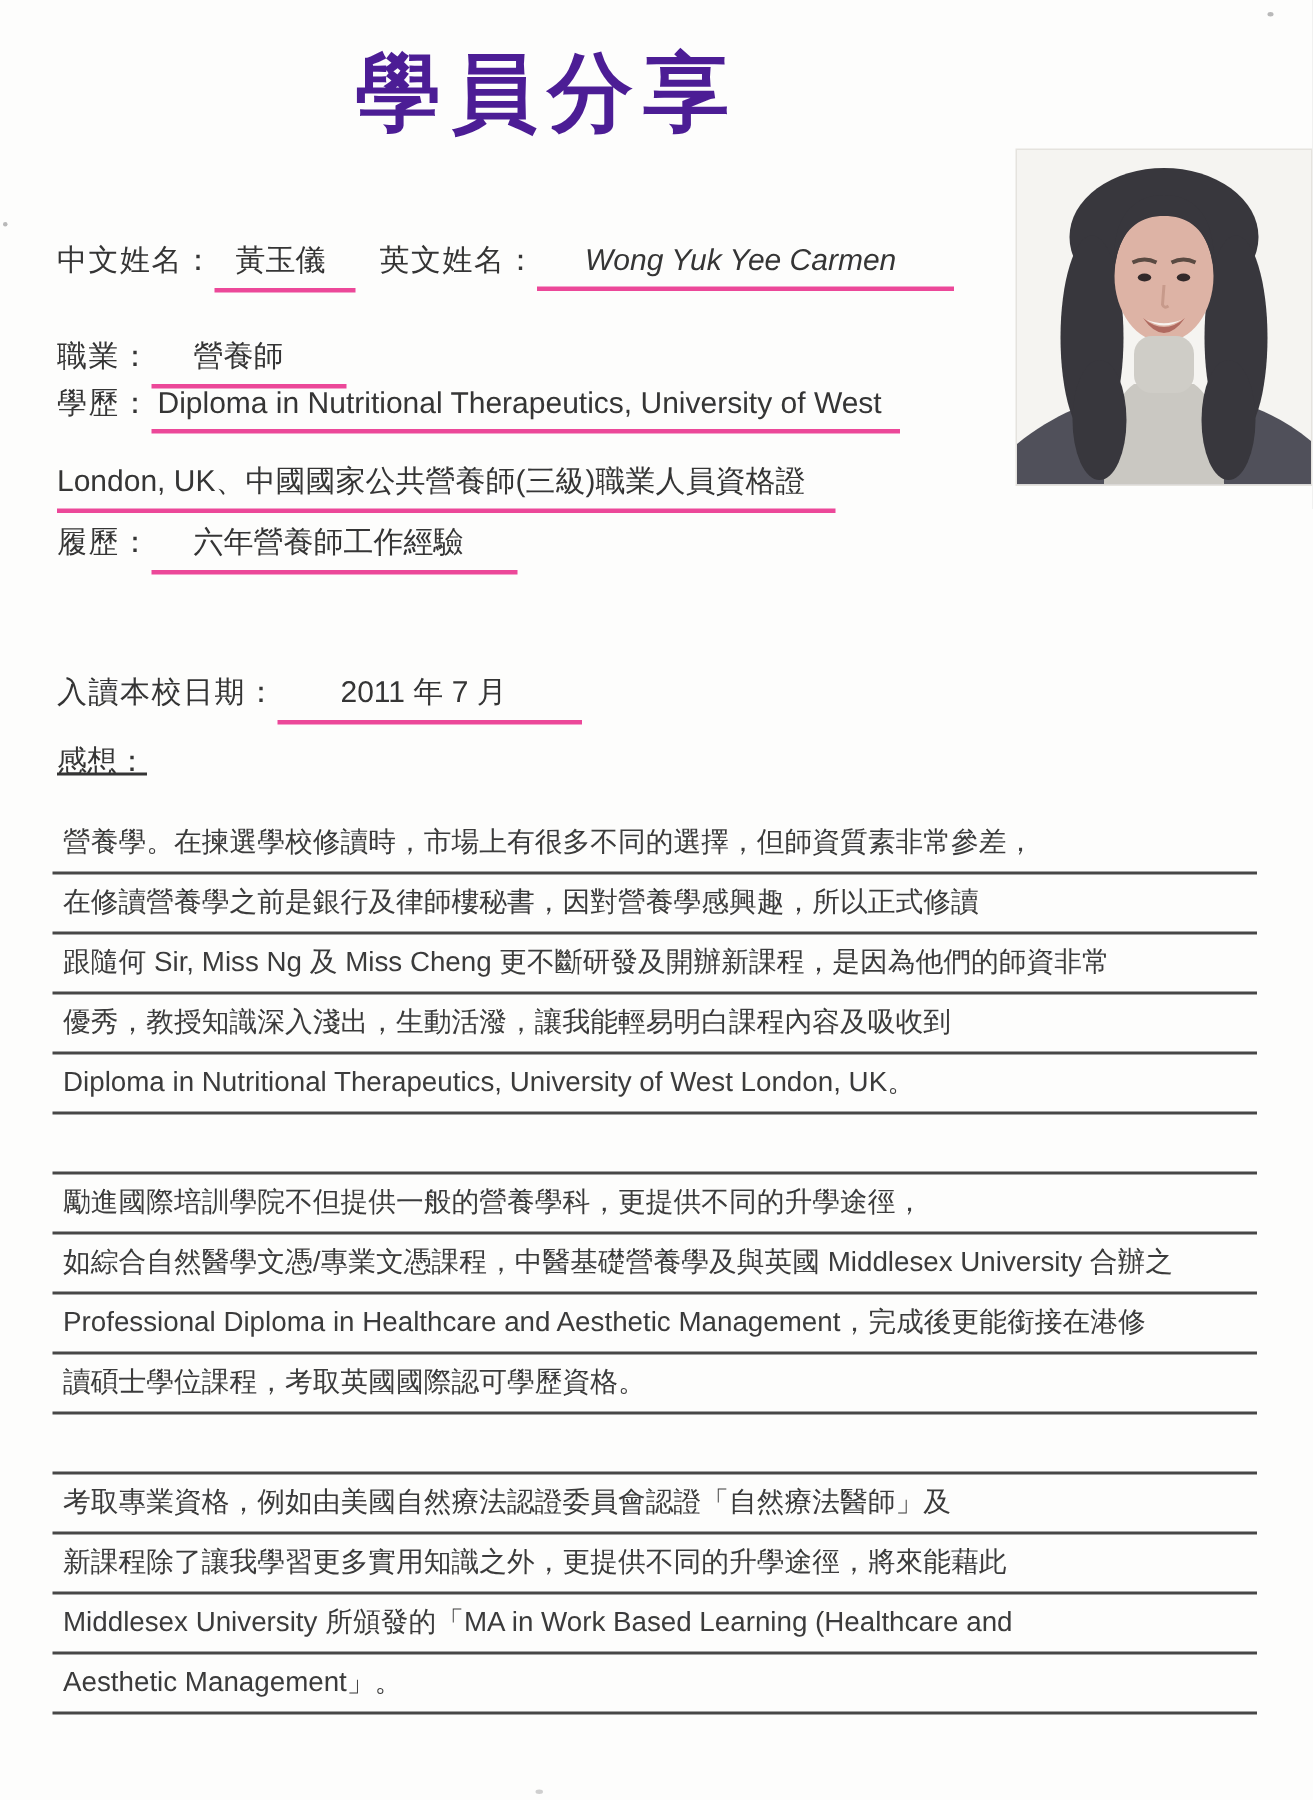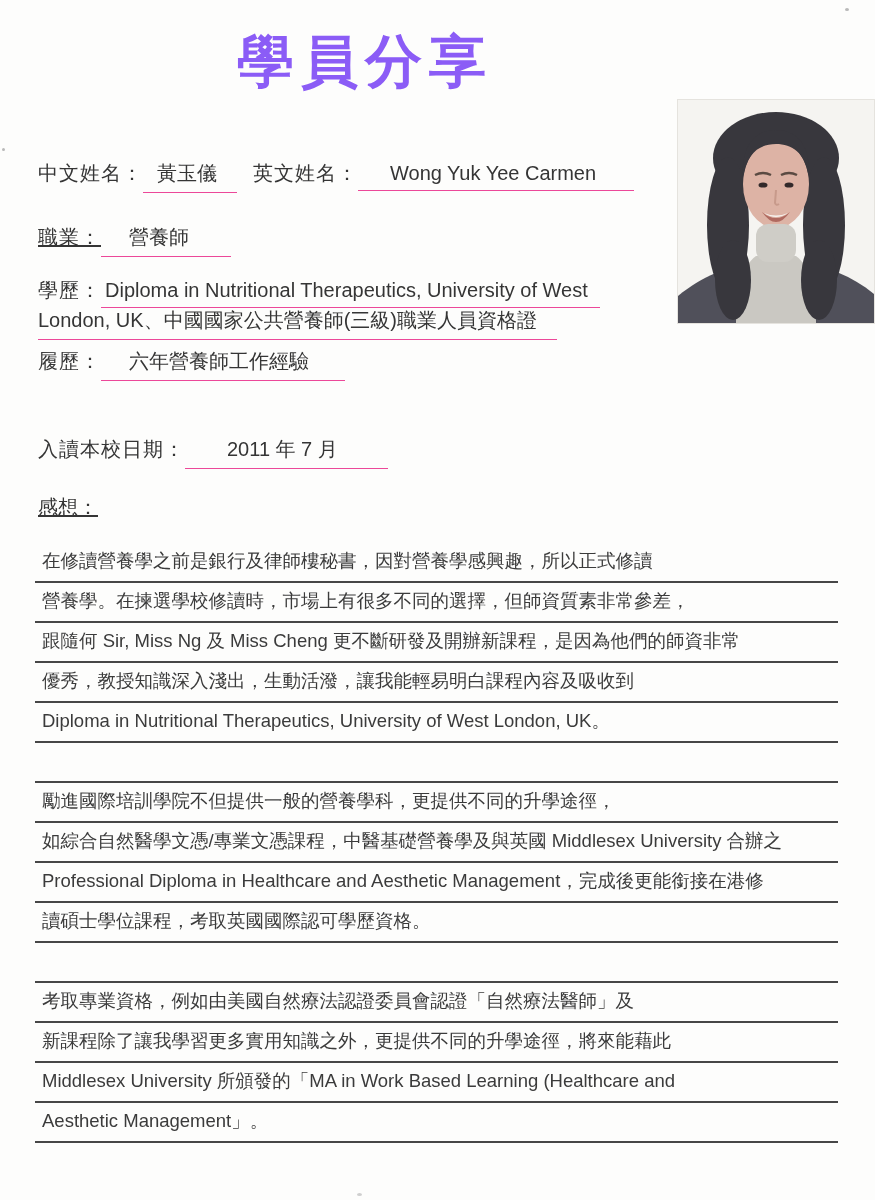--- a/index.html
+++ b/index.html
@@ -9,50 +9,50 @@
     margin:0 auto;
     background:#fdfdfc;
     overflow:hidden;
     font-family:"Liberation Sans","DejaVu Sans",sans-serif;
     color:#383838;
   }
   .title{
     position:absolute;top:24px;left:0;width:730px;margin:0;
     text-align:center;
     font-size:57px;font-weight:800;letter-spacing:7px;
-    color:#8b5cf6;
+    color:#4c1d95;
     font-family:"DejaVu Sans","Liberation Sans",sans-serif;
   }
   .photo{
     position:absolute;left:678px;top:100px;width:196px;height:223px;
     outline:1px solid #e5e3de;
   }
   .row{
     position:absolute;left:38px;
     font-size:20px;color:#353535;white-space:nowrap;
   }
   .lbl{letter-spacing:1px;margin-top:44px;}
   .u{
     display:inline-block;
-    border-bottom:1px solid #ec4899;
+    border-bottom:3px solid #ec4899;
     padding-bottom:5px;
   }
   .row-names{top:160px;}
   .pad-cn{padding-left:14px;padding-right:20px;}
   .ml{margin-left:16px;}
-  .pad-en{padding-left:32px;padding-right:38px;}
-  .row-occ{top:224px;text-decoration:underline;}
+  .pad-en{padding-left:32px;padding-right:38px;font-style:italic;}
+  .row-occ{top:224px;}
   .pad-occ{padding-left:28px;padding-right:42px;}
-  .row-edu1{top:277px;}
+  .row-edu1{top:255px;}
   .edu1{padding-left:4px;padding-right:12px;}
   .row-edu2{top:307px;}
   .edu2{padding-right:20px;}
   .row-exp{top:348px;}
   .pad-exp{padding-left:28px;padding-right:36px;}
-  .row-date{top:436px;text-align:right;}
+  .row-date{top:448px;text-align:right;}
   .pad-date{padding-left:42px;padding-right:50px;}
   .row-reflect-label{top:494px;text-decoration:underline;}
   .lines{
     position:absolute;left:35px;top:543px;width:803px;
   }
   .ruled-line{
     box-sizing:border-box;
     height:40px;
     border-bottom:2px solid #474747;
     display:flex;align-items:flex-end;
@@ -116,24 +116,24 @@
   </div>
 
   <div class="row row-date">
     <span class="lbl">入讀本校日期：</span><span class="u pad-date">2011 年 7 月</span>
   </div>
 
   <div class="row row-reflect-label">感想：</div>
 
   <div class="lines">
     <div class="ruled-line">
-        <span>在修讀營養學之前是銀行及律師樓秘書，因對營養學感興趣，所以正式修讀</span>
+        <span>營養學。在揀選學校修讀時，市場上有很多不同的選擇，但師資質素非常參差，</span>
       </div>
     <div class="ruled-line">
-        <span>營養學。在揀選學校修讀時，市場上有很多不同的選擇，但師資質素非常參差，</span>
+        <span>在修讀營養學之前是銀行及律師樓秘書，因對營養學感興趣，所以正式修讀</span>
       </div>
     <div class="ruled-line">
         <span>跟隨何 Sir, Miss Ng 及 Miss Cheng 更不斷研發及開辦新課程，是因為他們的師資非常</span>
       </div>
     <div class="ruled-line">
         <span>優秀，教授知識深入淺出，生動活潑，讓我能輕易明白課程內容及吸收到</span>
       </div>
     <div class="ruled-line">
         <span>Diploma in Nutritional Therapeutics, University of West London, UK。</span>
       </div>

